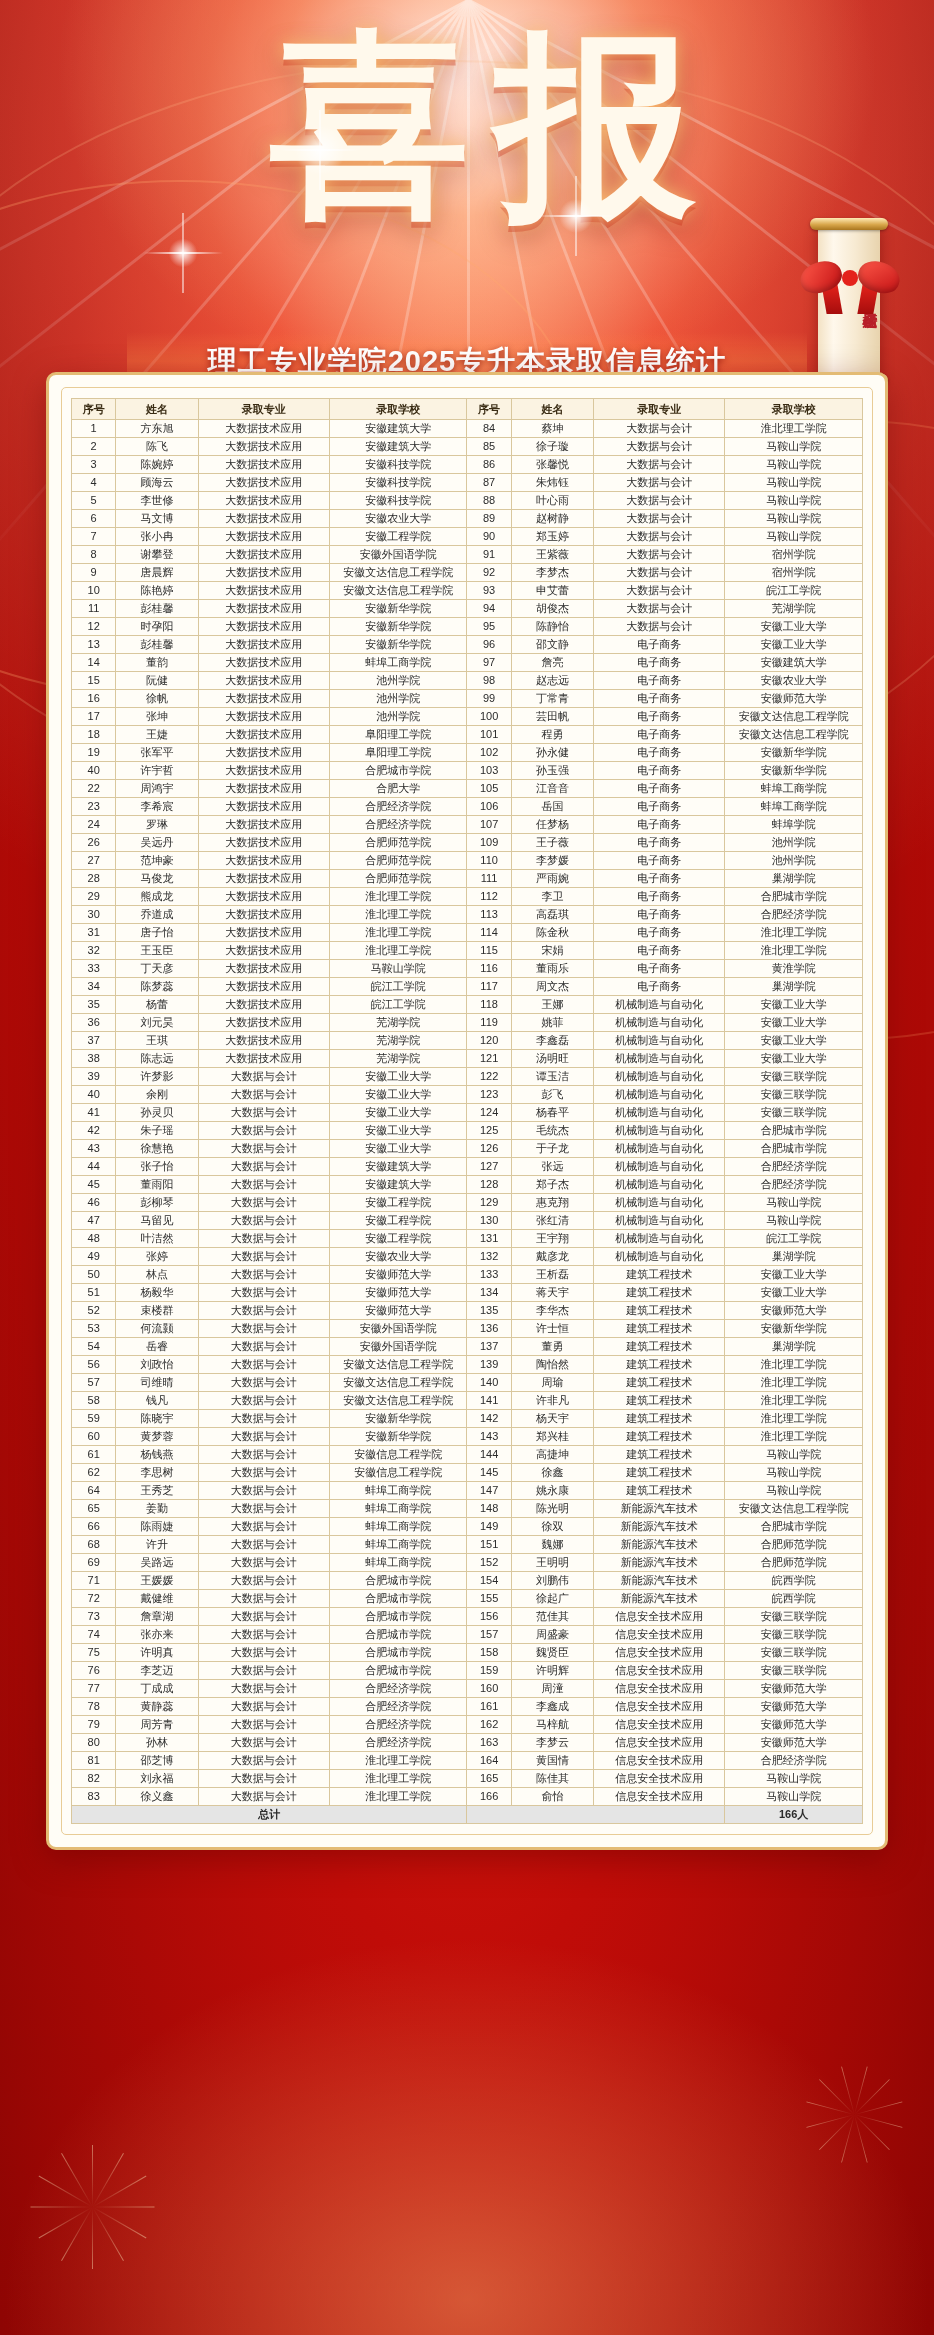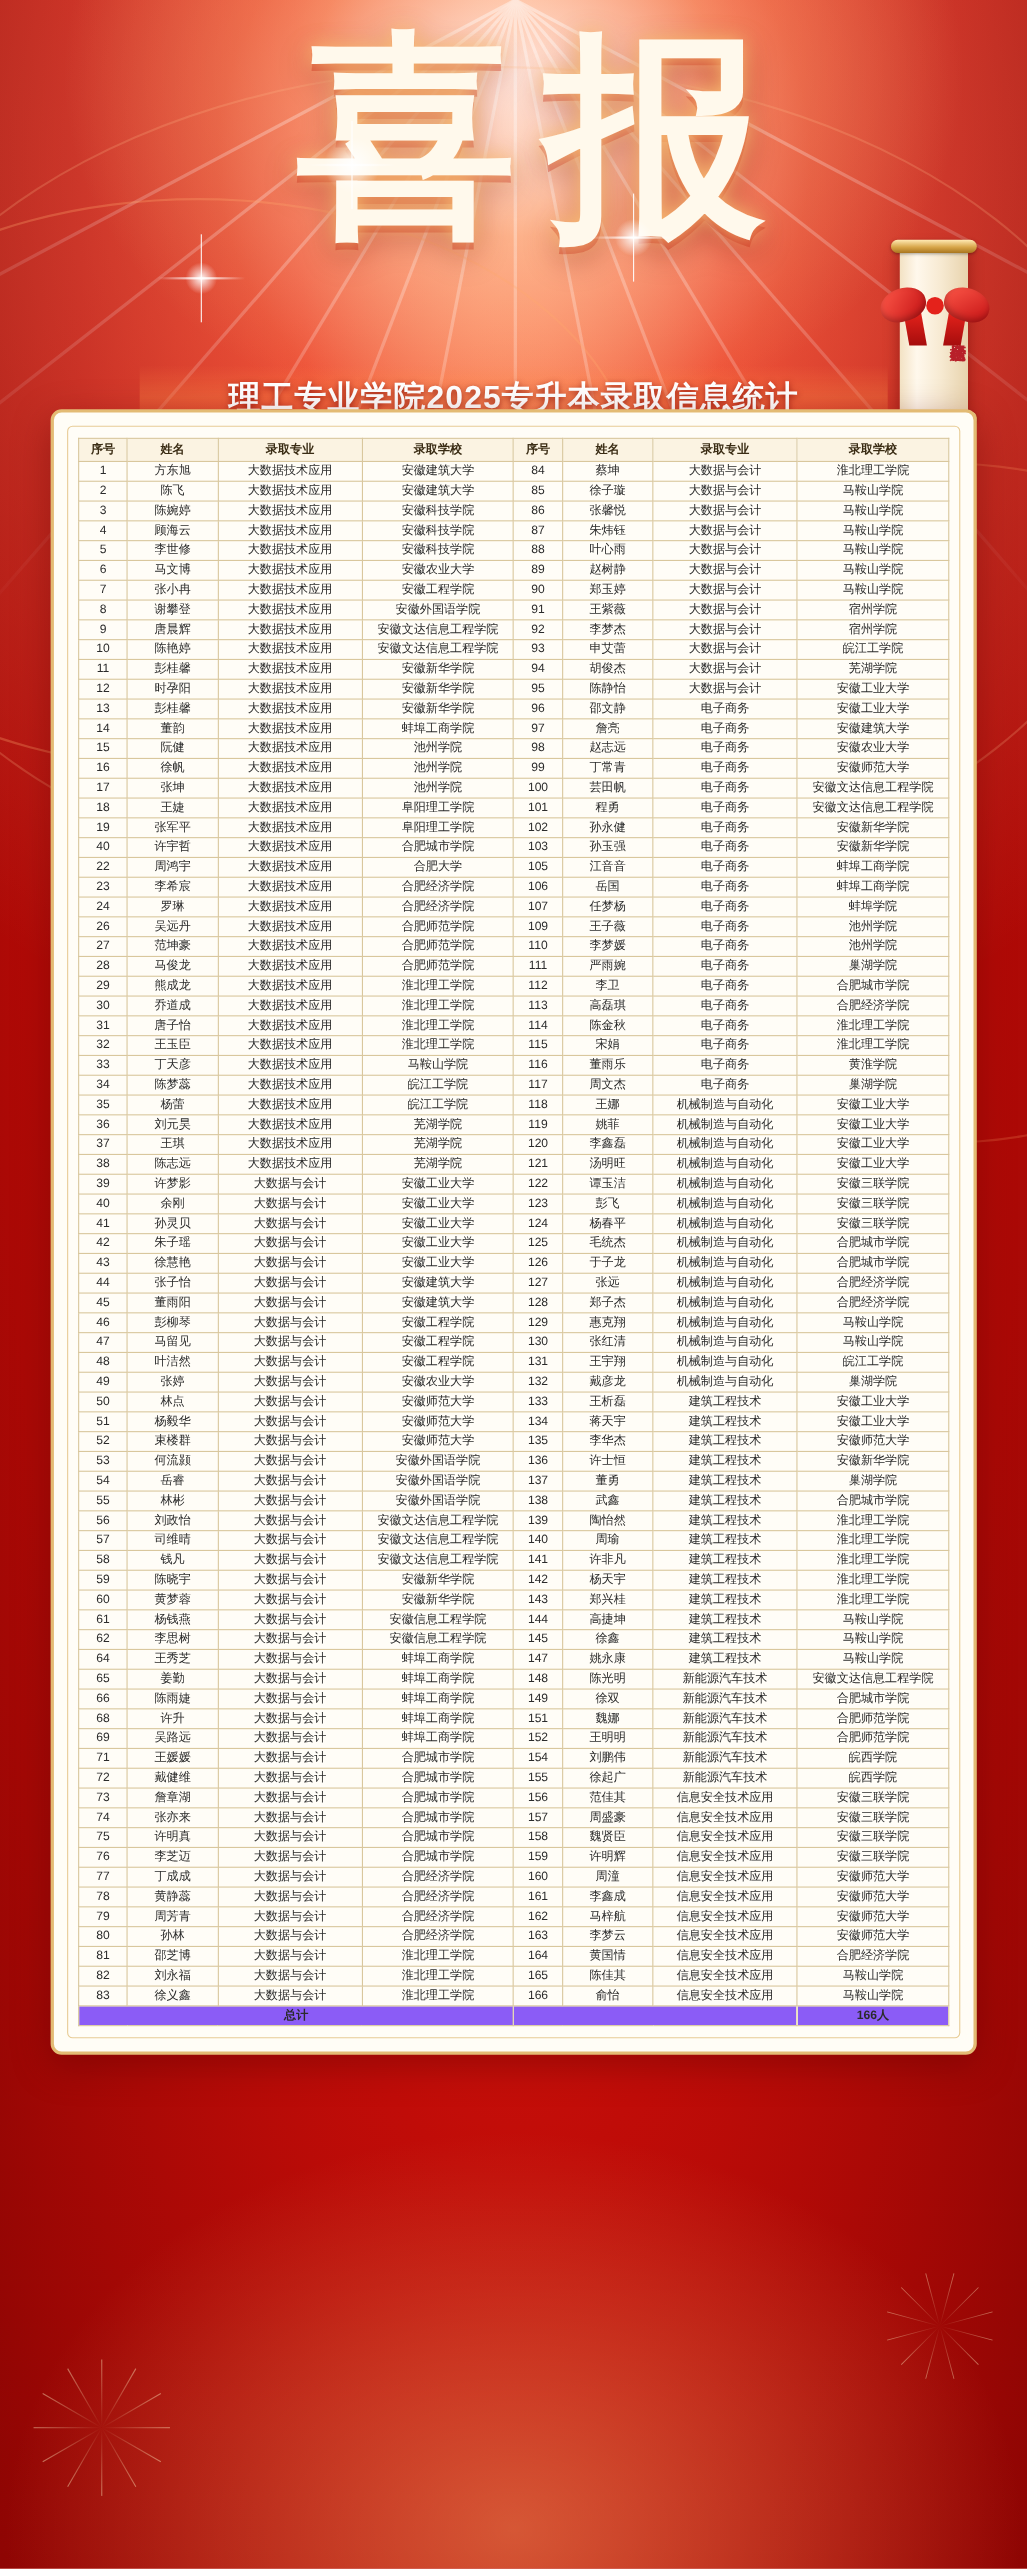--- a/index.html
+++ b/index.html
@@ -175,21 +175,21 @@
     color:#3a2c14;
     height: 21px;
   }
   col.c-idx { width: 5.6%; }
   col.c-name { width: 10.4%; }
   col.c-major { width: 16.6%; }
   col.c-school { width: 17.4%; }
   .total-row td {
     height: 22px;
     font-weight: bold;
-    background:#8b5cf6;
+    background:#e5e5e5;
   }
   .total-label { }
   .total-value { }
   
   .firework {
     position:absolute; width:140px; height:140px; pointer-events:none; opacity:.5;
   }
   .firework i {
     position:absolute; left:50%; top:50%; width:1px; height:62px;
     background: linear-gradient(to top, rgba(255,220,150,0), rgba(255,235,190,.9));
@@ -786,30 +786,20 @@
             </tr>
             <tr>
               <td>54</td>
               <td>岳睿</td>
               <td>大数据与会计</td>
               <td>安徽外国语学院</td>
               <td>137</td>
               <td>董勇</td>
               <td>建筑工程技术</td>
               <td>巢湖学院</td>
-            </tr>
-            <tr>
-              <td>55</td>
-              <td>林彬</td>
-              <td>大数据与会计</td>
-              <td>安徽外国语学院</td>
-              <td>138</td>
-              <td>武鑫</td>
-              <td>建筑工程技术</td>
-              <td>合肥城市学院</td>
             </tr>
             <tr>
               <td>56</td>
               <td>刘政怡</td>
               <td>大数据与会计</td>
               <td>安徽文达信息工程学院</td>
               <td>139</td>
               <td>陶怡然</td>
               <td>建筑工程技术</td>
               <td>淮北理工学院</td>

